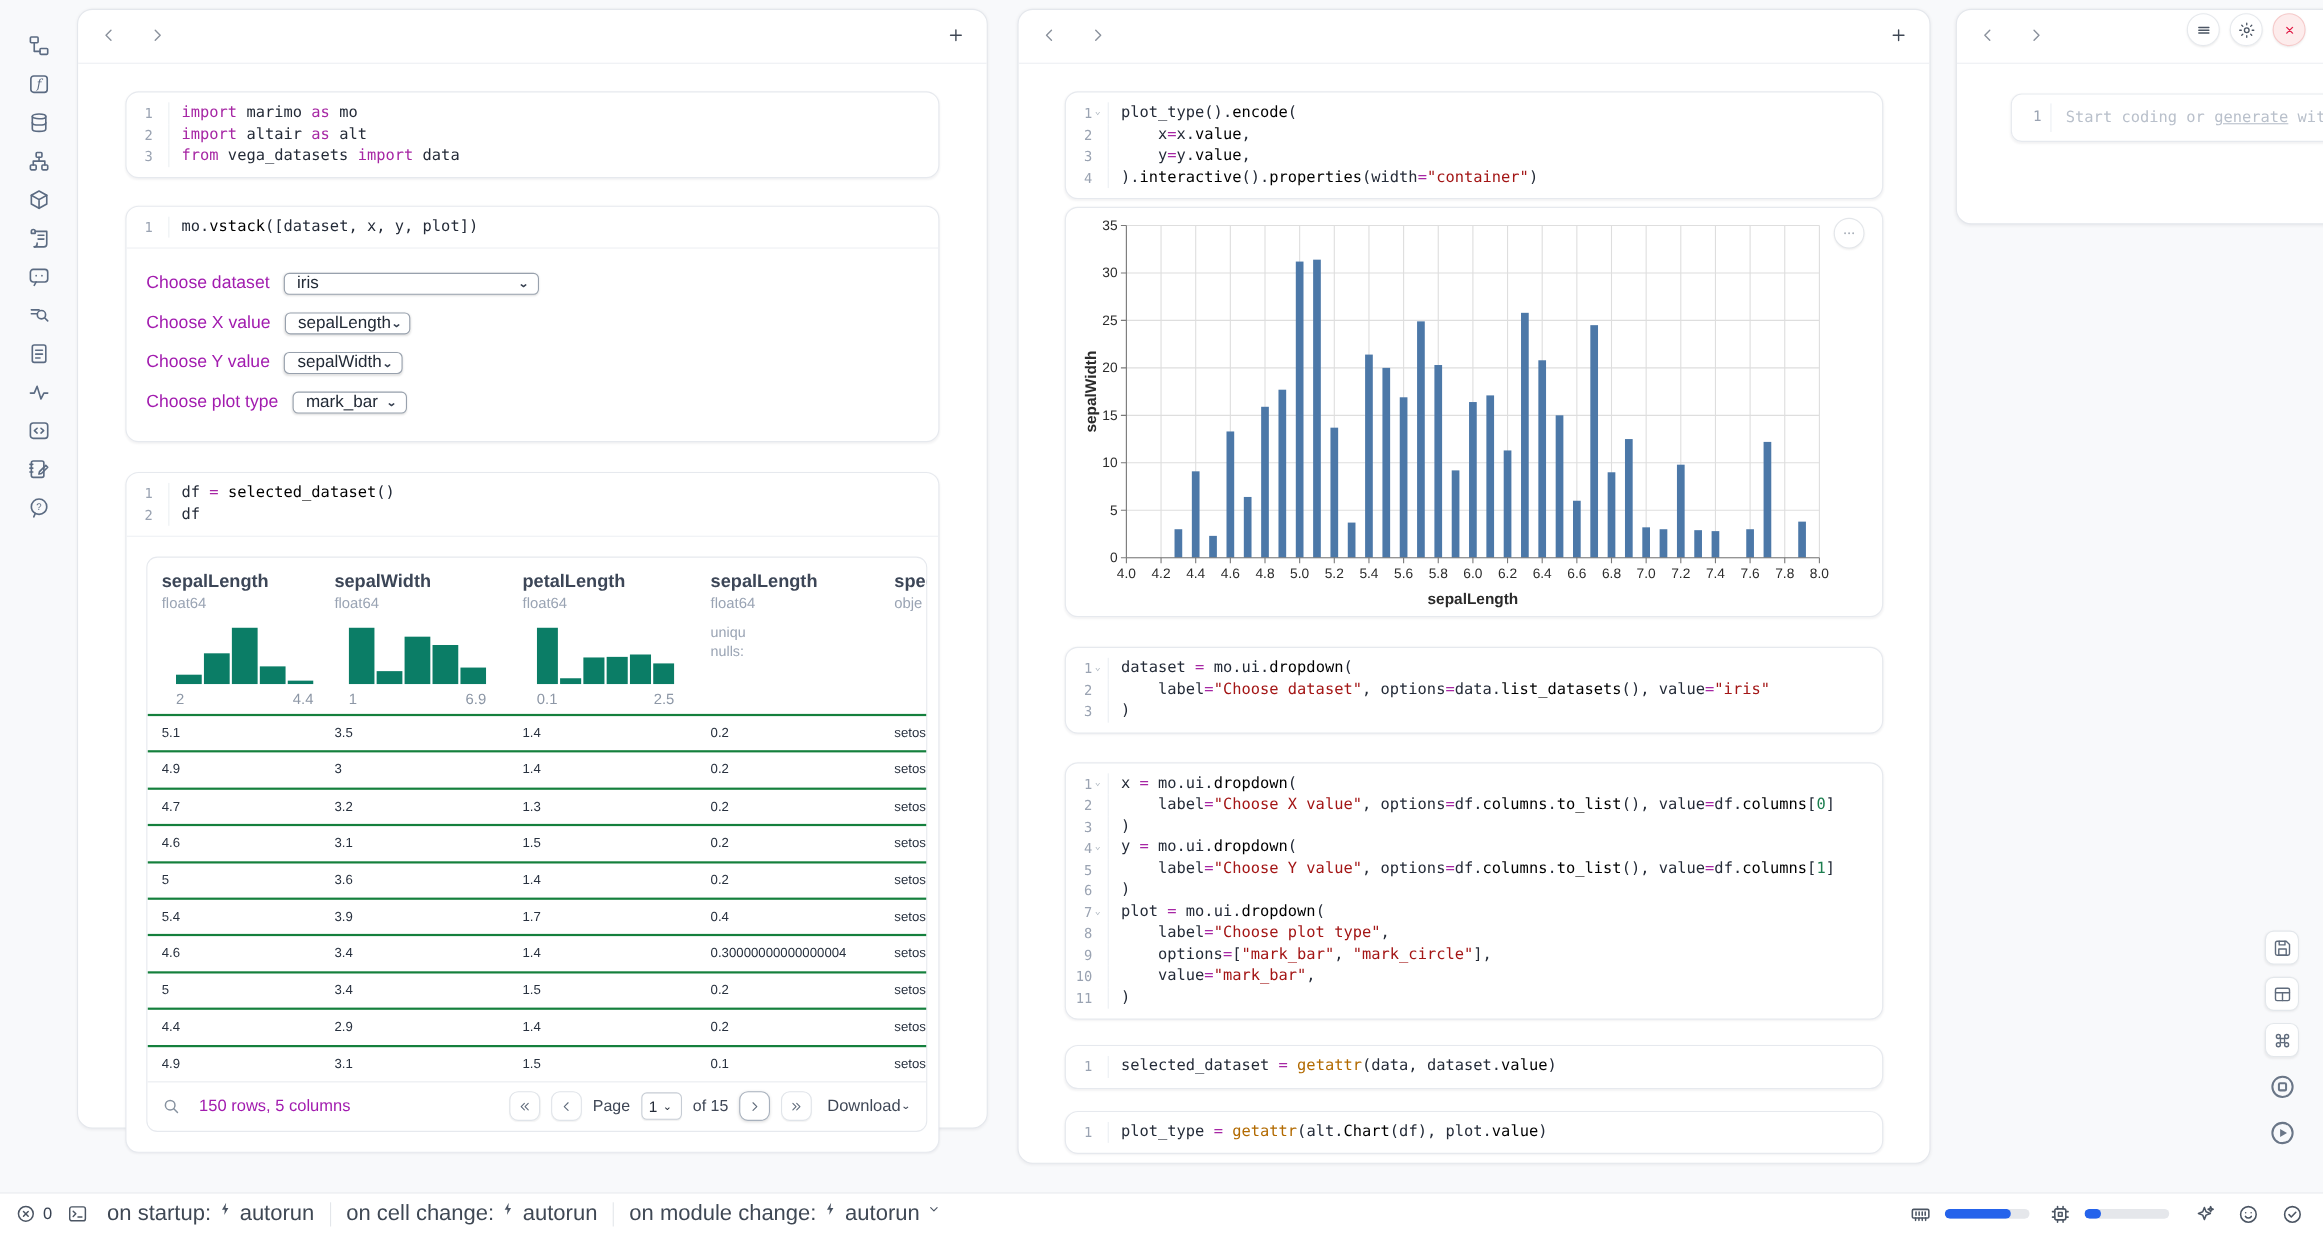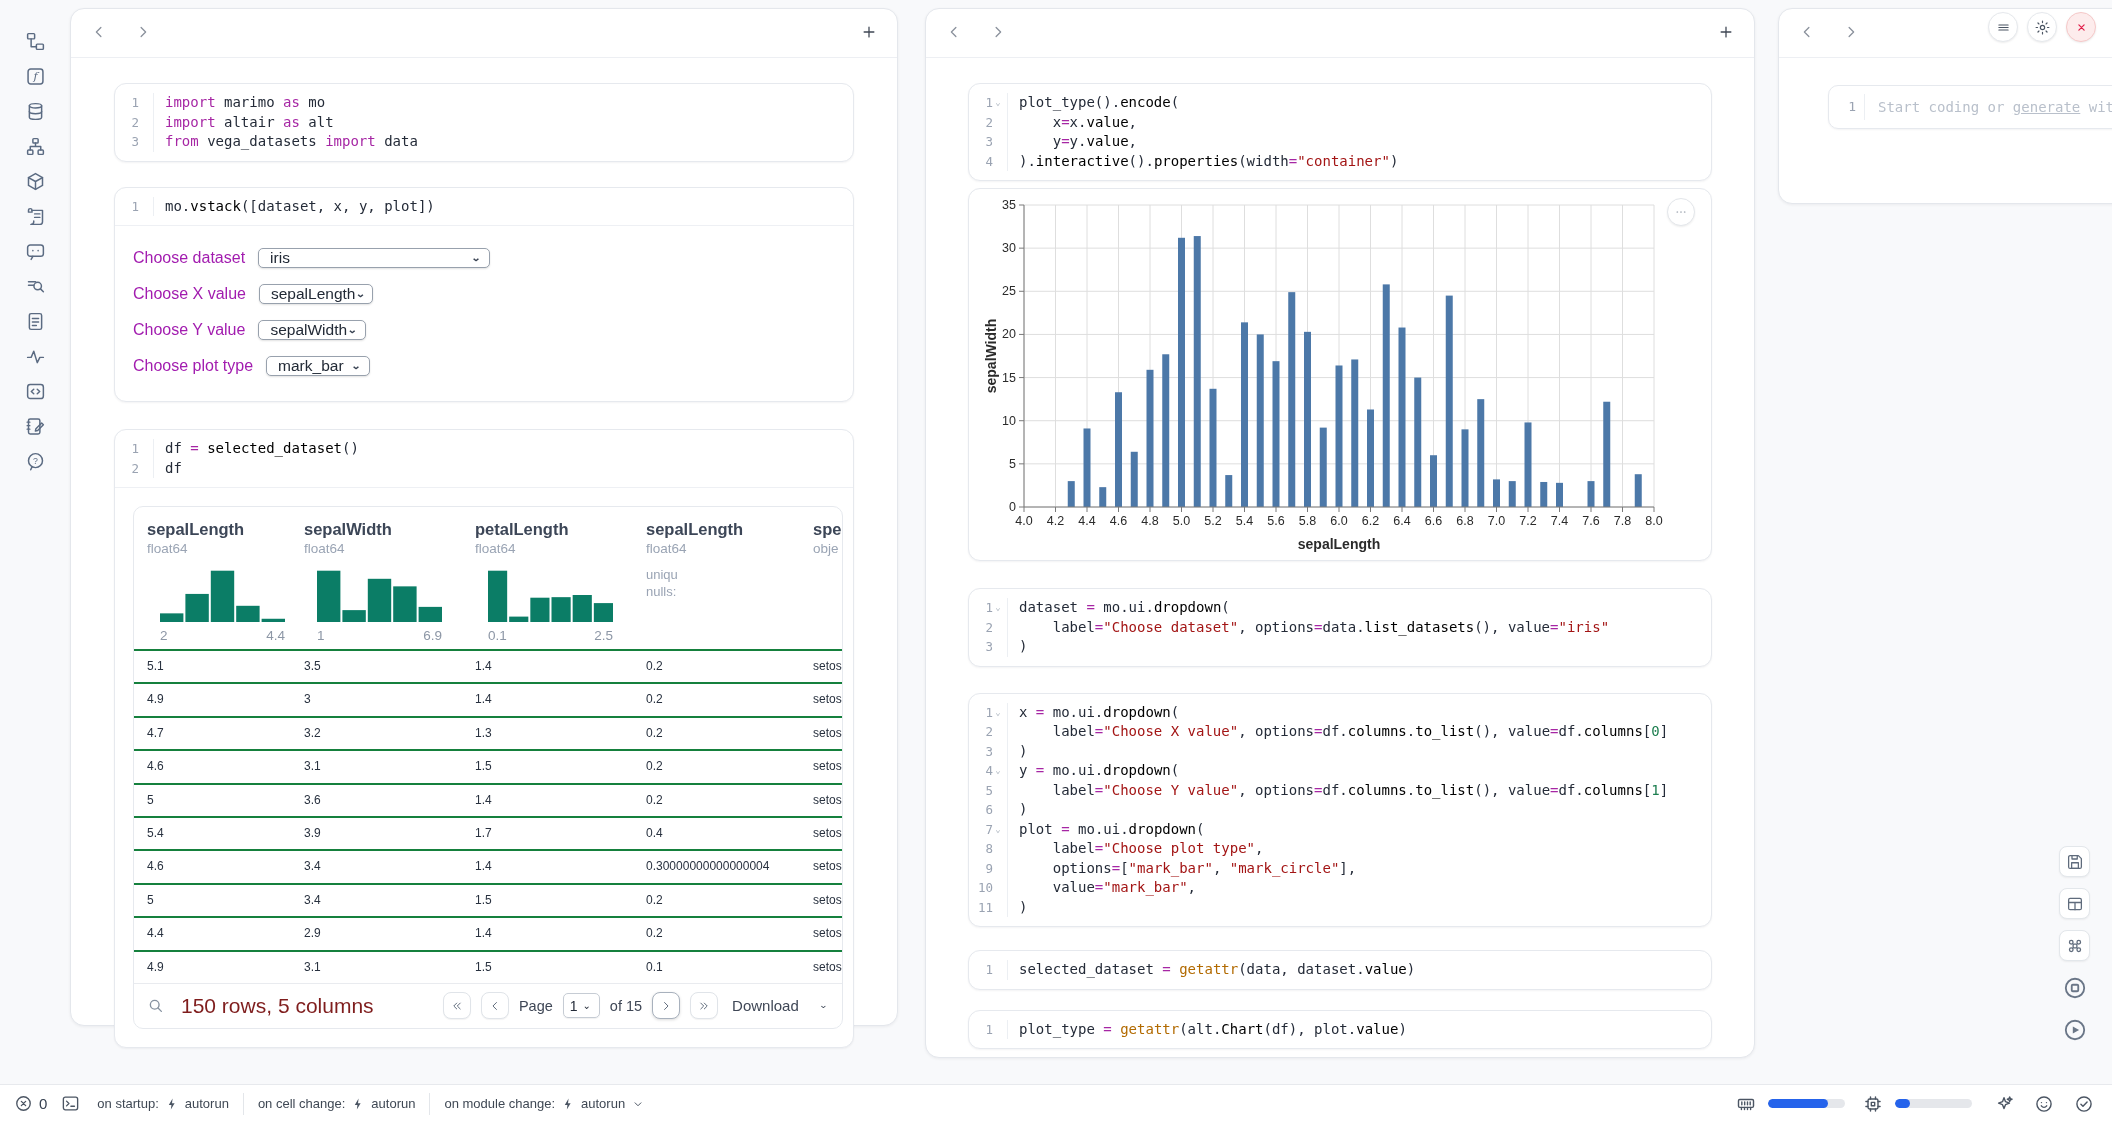--- a/index.html
+++ b/index.html
@@ -51,27 +51,27 @@
   .tcell { padding-left:13px; overflow:hidden; white-space:nowrap; }
   .th-name { font-size:16.5px; font-weight:bold; color:#3c4657; padding-top:13px; }
   .th-dtype { font-size:13.5px; color:#9aa4b4; padding-top:2px; }
   .hist-block { padding:10px 0 6px 13px; }
   .hist-labels { display:flex; justify-content:space-between; width:125px; font-size:13.5px; color:#8d97a6; padding-top:6px; }
   .col-meta { font-size:13px; color:#9aa4b4; line-height:17px; padding-top:10px; }
   .trow { border-top:2px solid #15803d; height:33.4px; align-items:center; font-size:12px; color:#28313f; }
   .trow .tcell { line-height:33.4px; }
   .tbl-footer { border-top:1px solid #e9ebef; height:45px; display:flex; align-items:center; padding:0 14px 0 12px; gap:10px; }
   .tbl-footer .icon { width:19px; height:19px; color:#8792a0; }
-  .tf-summary { font-size:21px; color:#7f1d1d; margin-left:6px; }
+  .tf-summary { font-size:15px; color:#a21caf; margin-left:6px; }
   .pg-btn { width:28px; height:27px; border:1px solid #e0e4e9; background:#fff; border-radius:8px; box-shadow:0 1px 1px rgba(0,0,0,.05); display:flex; align-items:center; justify-content:center; cursor:pointer; }
   .pg-btn .icon { width:14px; height:14px; color:#5f6b7b; }
   .pg-btn.hl { border-color:#a8b1bd; box-shadow:0 1px 3px rgba(0,0,0,.15); }
   .pg-label { font-size:14.5px; color:#3f4756; }
   .pg-select { height:25px; min-width:37px; border:1px solid #c6ccd4; border-radius:5px; display:flex; align-items:center; gap:5px; padding:0 6px; font-size:14px; color:#242b38; cursor:pointer; box-shadow:0 1px 1px rgba(0,0,0,.06); }
-  .dl { display:flex; align-items:center; gap:20px; font-size:15px; color:#3f4756; cursor:pointer; margin-left:4px; }
+  .dl { display:flex; align-items:center; gap:0; font-size:15px; color:#3f4756; cursor:pointer; margin-left:4px; }
   .dl .chev { font-size:11px; transform:scaleY(.8); }
 
   
   .chart-card { position:relative; height:373px; }
   .chart-actions { position:absolute; top:9px; right:16px; width:28px; height:28px; border-radius:50%; border:1px solid #e3e6ea; background:#fff; box-shadow:0 1px 2px rgba(0,0,0,.07); display:flex; align-items:center; justify-content:center; cursor:pointer; }
   .chart-actions .icon { width:16px; height:16px; color:#a6adb7; }
 
   
   .scratch-cell { margin:27px 0 0 49px; width:400px; height:44px; border:1px solid #e6e9ee; border-radius:10px; box-shadow:0 1px 2px rgba(16,24,40,.05); display:flex; align-items:center; overflow:hidden; }
   .scratch-cell .g { width:36px; text-align:right; padding-right:8px; color:#9aa3b2; font-family:"DejaVu Sans Mono", monospace; font-size:13px; border-right:1px solid #eceff3; height:26px; line-height:26px; }
@@ -89,21 +89,21 @@
   .sq-btn .icon { width:18px; height:18px; color:#5f6b7c; }
   .bare-btn { width:31px; height:31px; border:none; background:transparent; display:flex; align-items:center; justify-content:center; cursor:pointer; }
   .bare-btn .icon { width:26px; height:26px; color:#6a7687; stroke-width:1.4; }
   .bare-btn:first-of-type { margin-top:8px; }
 
   
   #status-bar { position:absolute; left:0; right:0; bottom:0; height:38px; background:#fff; border-top:1px solid #e7e9ed; display:flex; align-items:center; padding:0 14px 0 10px; }
   .sbb { display:flex; align-items:center; gap:6px; background:none; border:none; cursor:pointer; padding:0 4px; }
   .sbb .icon { width:19px; height:19px; color:#4b5563; }
   .sb-count { font-size:15px; color:#374151; }
-  .rs-group { display:flex; align-items:center; gap:6px; font-size:13px; color:#3f4854; cursor:pointer; }
+  .rs-group { display:flex; align-items:flex-start; gap:6px; font-size:20px; color:#3f4854; cursor:pointer; }
   .rs-group .icon { width:14px; height:14px; color:#4b5563; }
   .sb-div { width:1px; height:22px; background:#e3e6ea; margin:0 14px; }
   #sb-right { margin-left:auto; display:flex; align-items:center; gap:12px; }
   #sb-right .icon { width:20px; height:20px; color:#4b5563; }
   .meter { width:77px; height:9px; border-radius:5px; background:#e5e7eb; overflow:hidden; margin-right:6px; }
   .meter .fill { height:100%; border-radius:5px; }
 </style>
 </head>
 <body>
 

